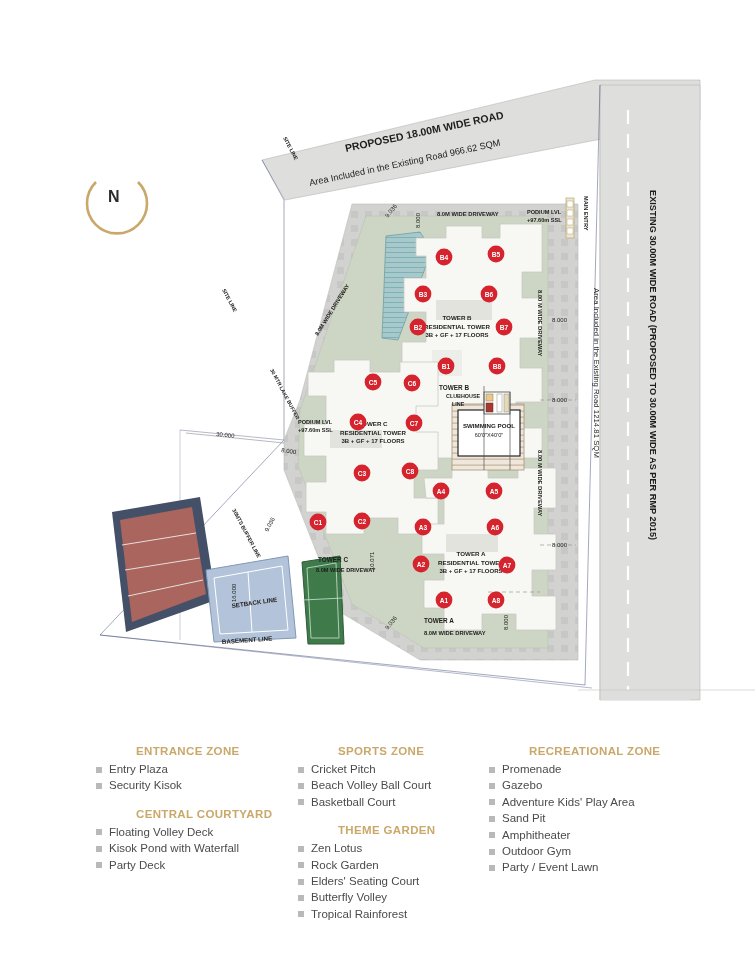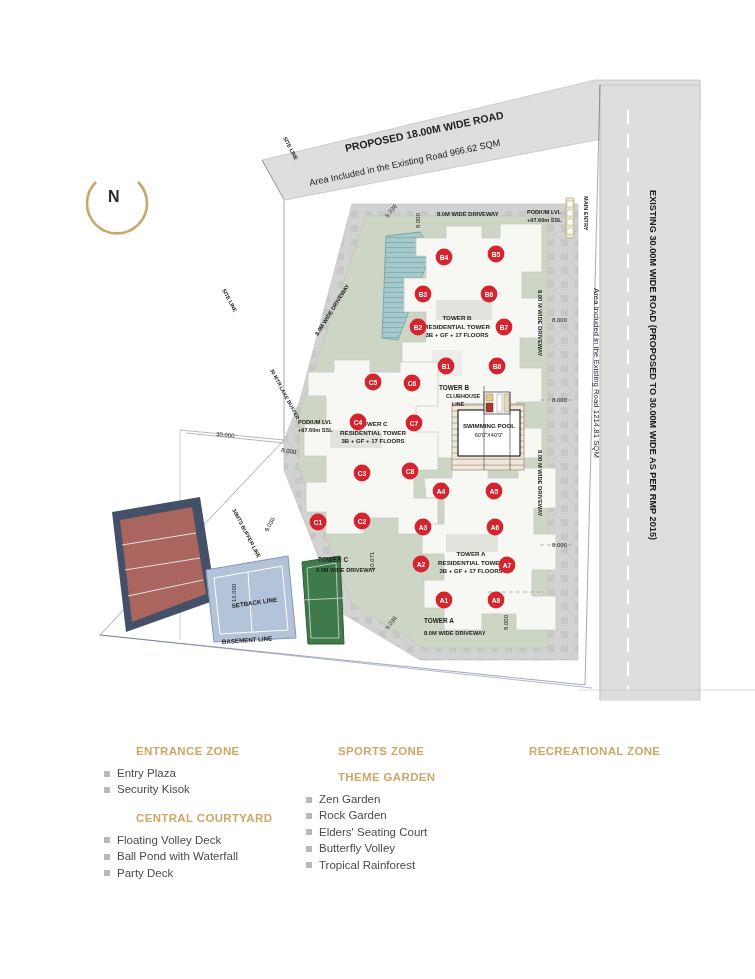--- a/index.html
+++ b/index.html
@@ -6,21 +6,21 @@
   body{width:755px;height:979px;position:relative;overflow:hidden;
        font-family:"Liberation Sans",sans-serif;color:#231f20;}
 
   #plan{position:absolute;left:0;top:0;width:755px;height:740px;}
   #legend{position:absolute;left:0;top:745px;width:755px;height:234px;}
 
   .zone-col{position:absolute;top:0;}
   .zone-title{font-size:11.5px;font-weight:bold;letter-spacing:.35px;
               color:#c9a86a;margin:0 0 4px 0;text-transform:uppercase;padding-left:40px;}
   .zone-block{margin-bottom:14px;}
-  .zone-list{list-style:none;margin:8px;padding:0;}
+  .zone-list{list-style:none;margin:0;padding:0;}
   .zone-list li{font-size:11.5px;line-height:16.4px;color:#4b4b4d;
                 padding-left:13px;position:relative;white-space:nowrap;}
   .zone-list li:before{content:"";position:absolute;left:0;top:5.5px;
                        width:6px;height:6px;background:#b9b9bb;}
   .col-a{left:96px;width:200px;}
   .col-b{left:298px;width:190px;}
   .col-c{left:489px;width:230px;}
 </style>
 </head>
 <body>
@@ -317,40 +317,54 @@
       <div class="zone-title">ENTRANCE ZONE</div>
       <ul class="zone-list">
         <li>Entry Plaza</li>
         <li>Security Kisok</li>
       </ul>
     </div>
     <div class="zone-block">
       <div class="zone-title">CENTRAL COURTYARD</div>
       <ul class="zone-list">
         <li>Floating Volley Deck</li>
-        <li>Ball Pond with Waterfall</li>
+        <li>Kisok Pond with Waterfall</li>
         <li>Party Deck</li>
       </ul>
     </div>
   </div>
 
   <div class="zone-col col-b">
     <div class="zone-block">
       <div class="zone-title">SPORTS ZONE</div>
+      <ul class="zone-list">
+        <li>Cricket Pitch</li>
+        <li>Beach Volley Ball Court</li>
+        <li>Basketball Court</li>
+      </ul>
     </div>
     <div class="zone-block">
       <div class="zone-title">THEME GARDEN</div>
       <ul class="zone-list">
-        <li>Zen Garden</li>
+        <li>Zen Lotus</li>
         <li>Rock Garden</li>
         <li>Elders' Seating Court</li>
         <li>Butterfly Volley</li>
         <li>Tropical Rainforest</li>
       </ul>
     </div>
   </div>
 
   <div class="zone-col col-c">
     <div class="zone-block">
       <div class="zone-title">RECREATIONAL ZONE</div>
+      <ul class="zone-list">
+        <li>Promenade</li>
+        <li>Gazebo</li>
+        <li>Adventure Kids' Play Area</li>
+        <li>Sand Pit</li>
+        <li>Amphitheater</li>
+        <li>Outdoor Gym</li>
+        <li>Party / Event Lawn</li>
+      </ul>
     </div>
   </div>
 </div>
 
 </body></html>

